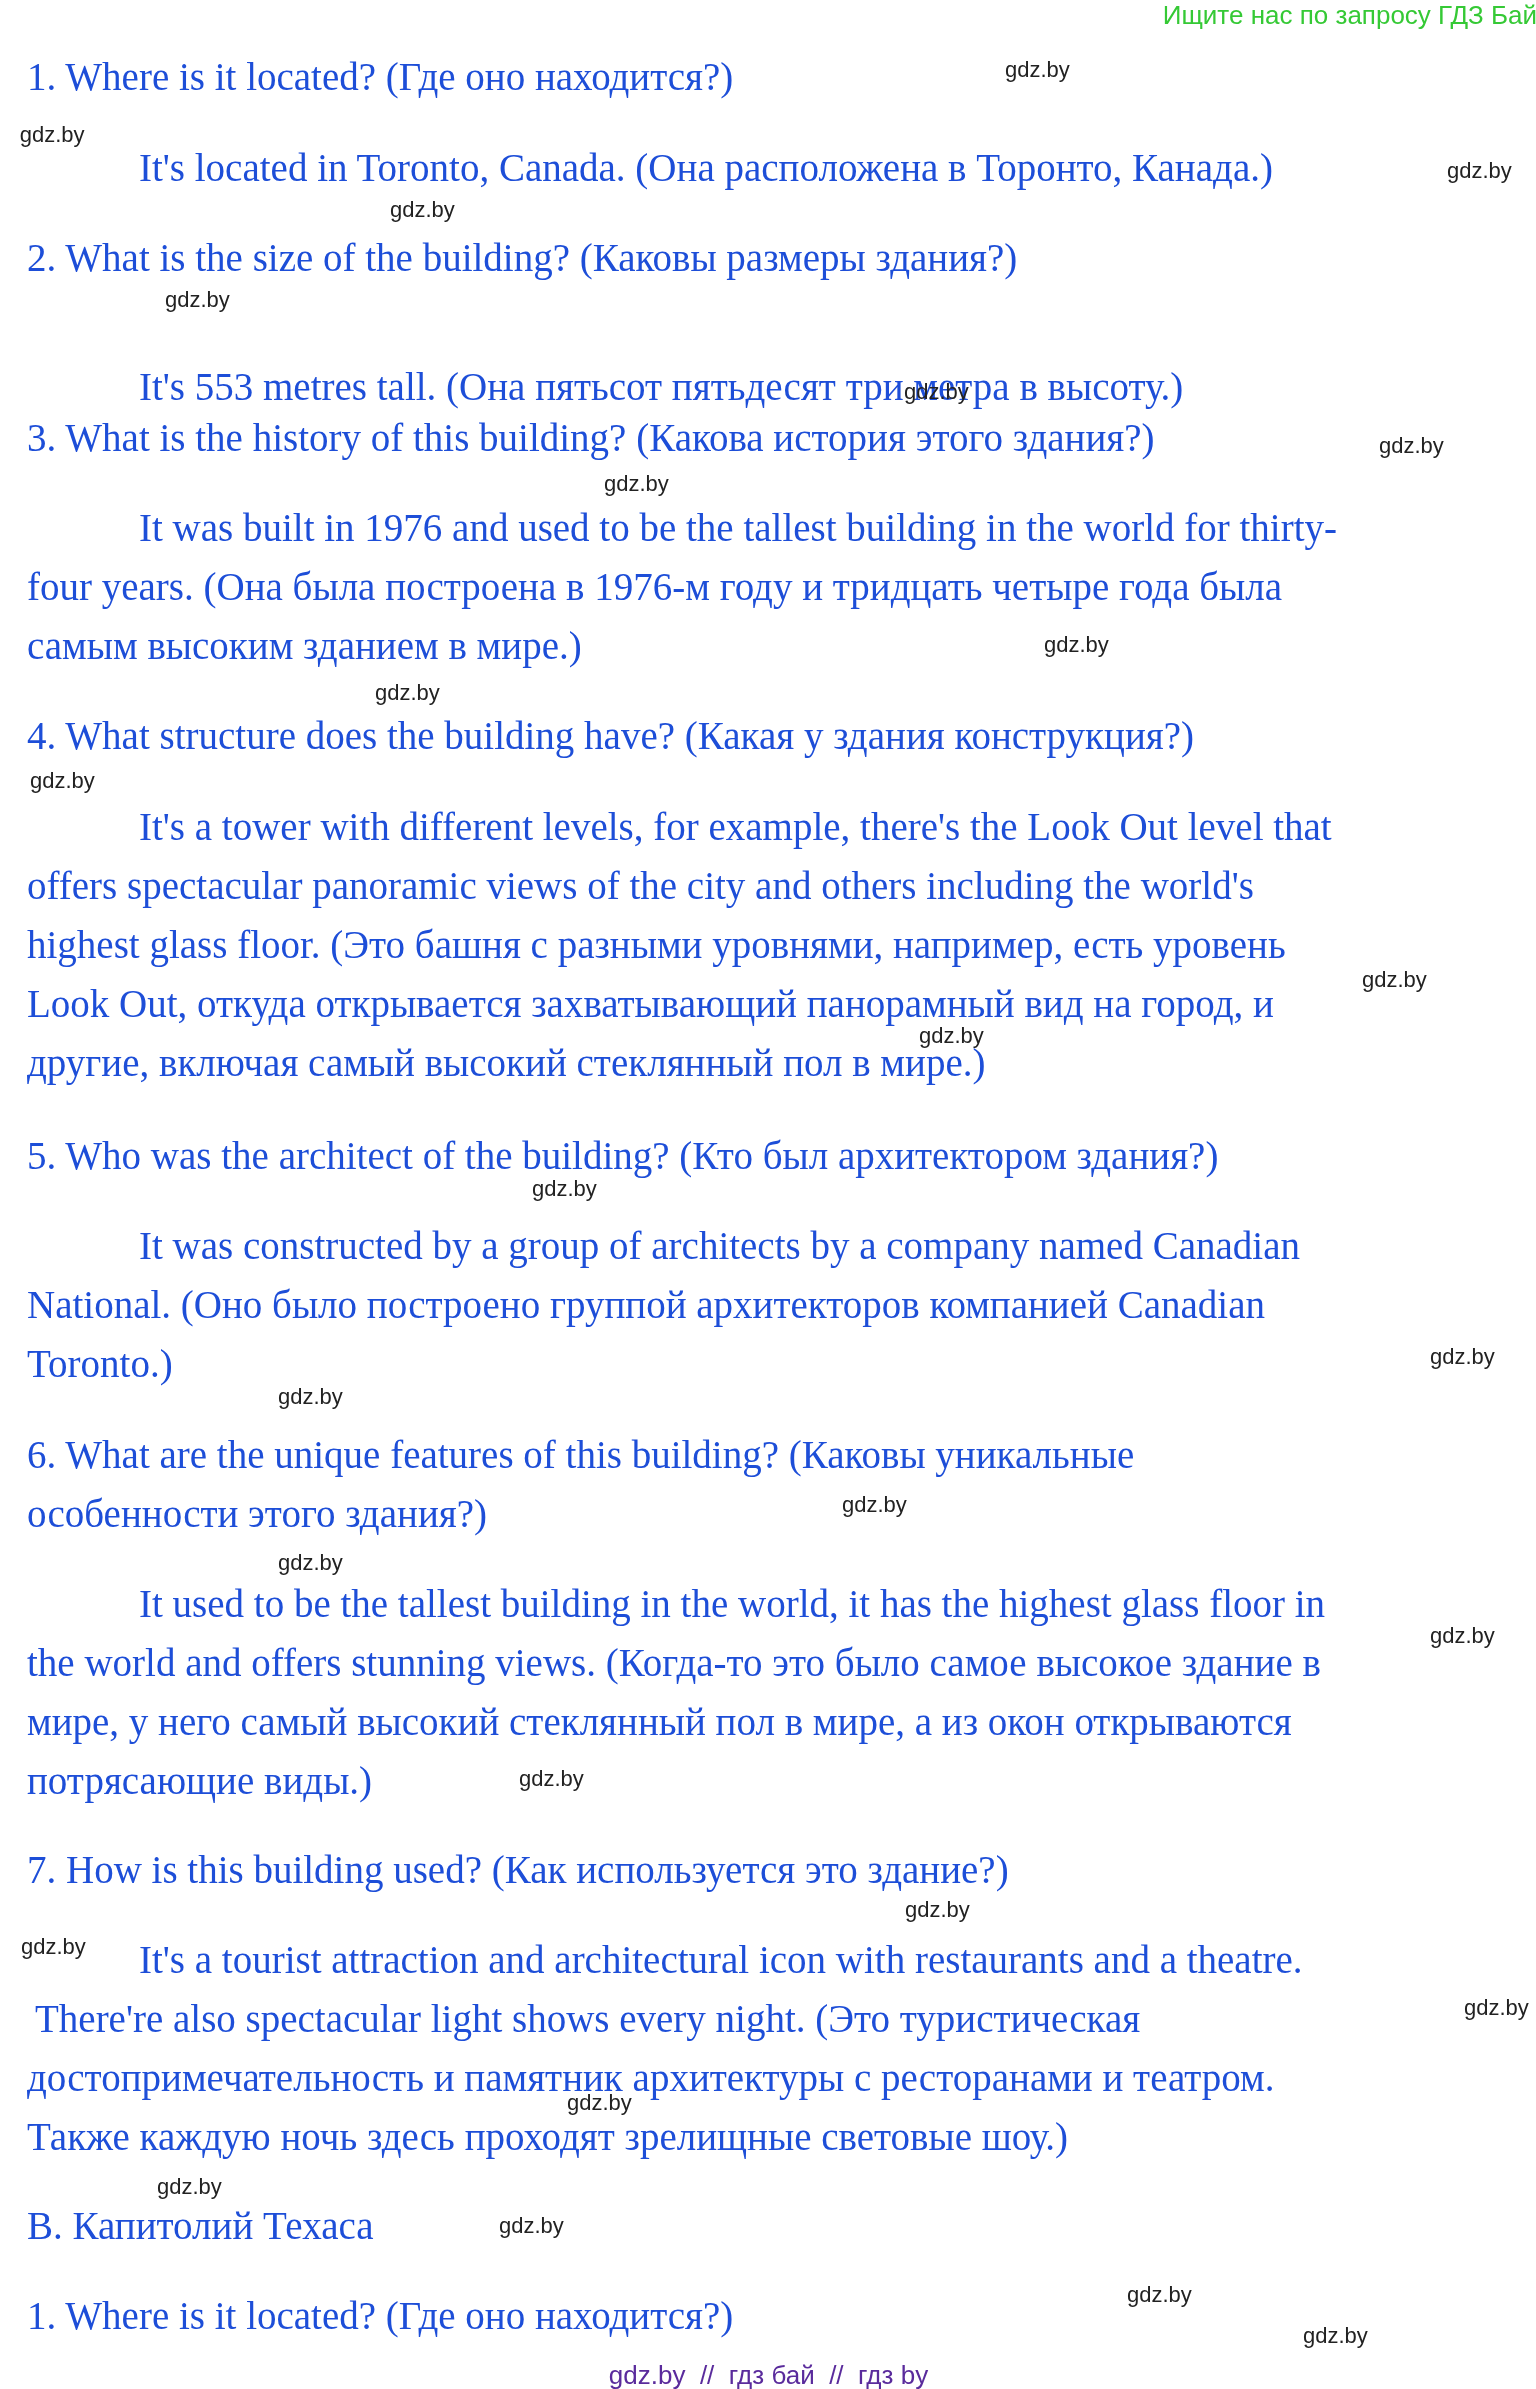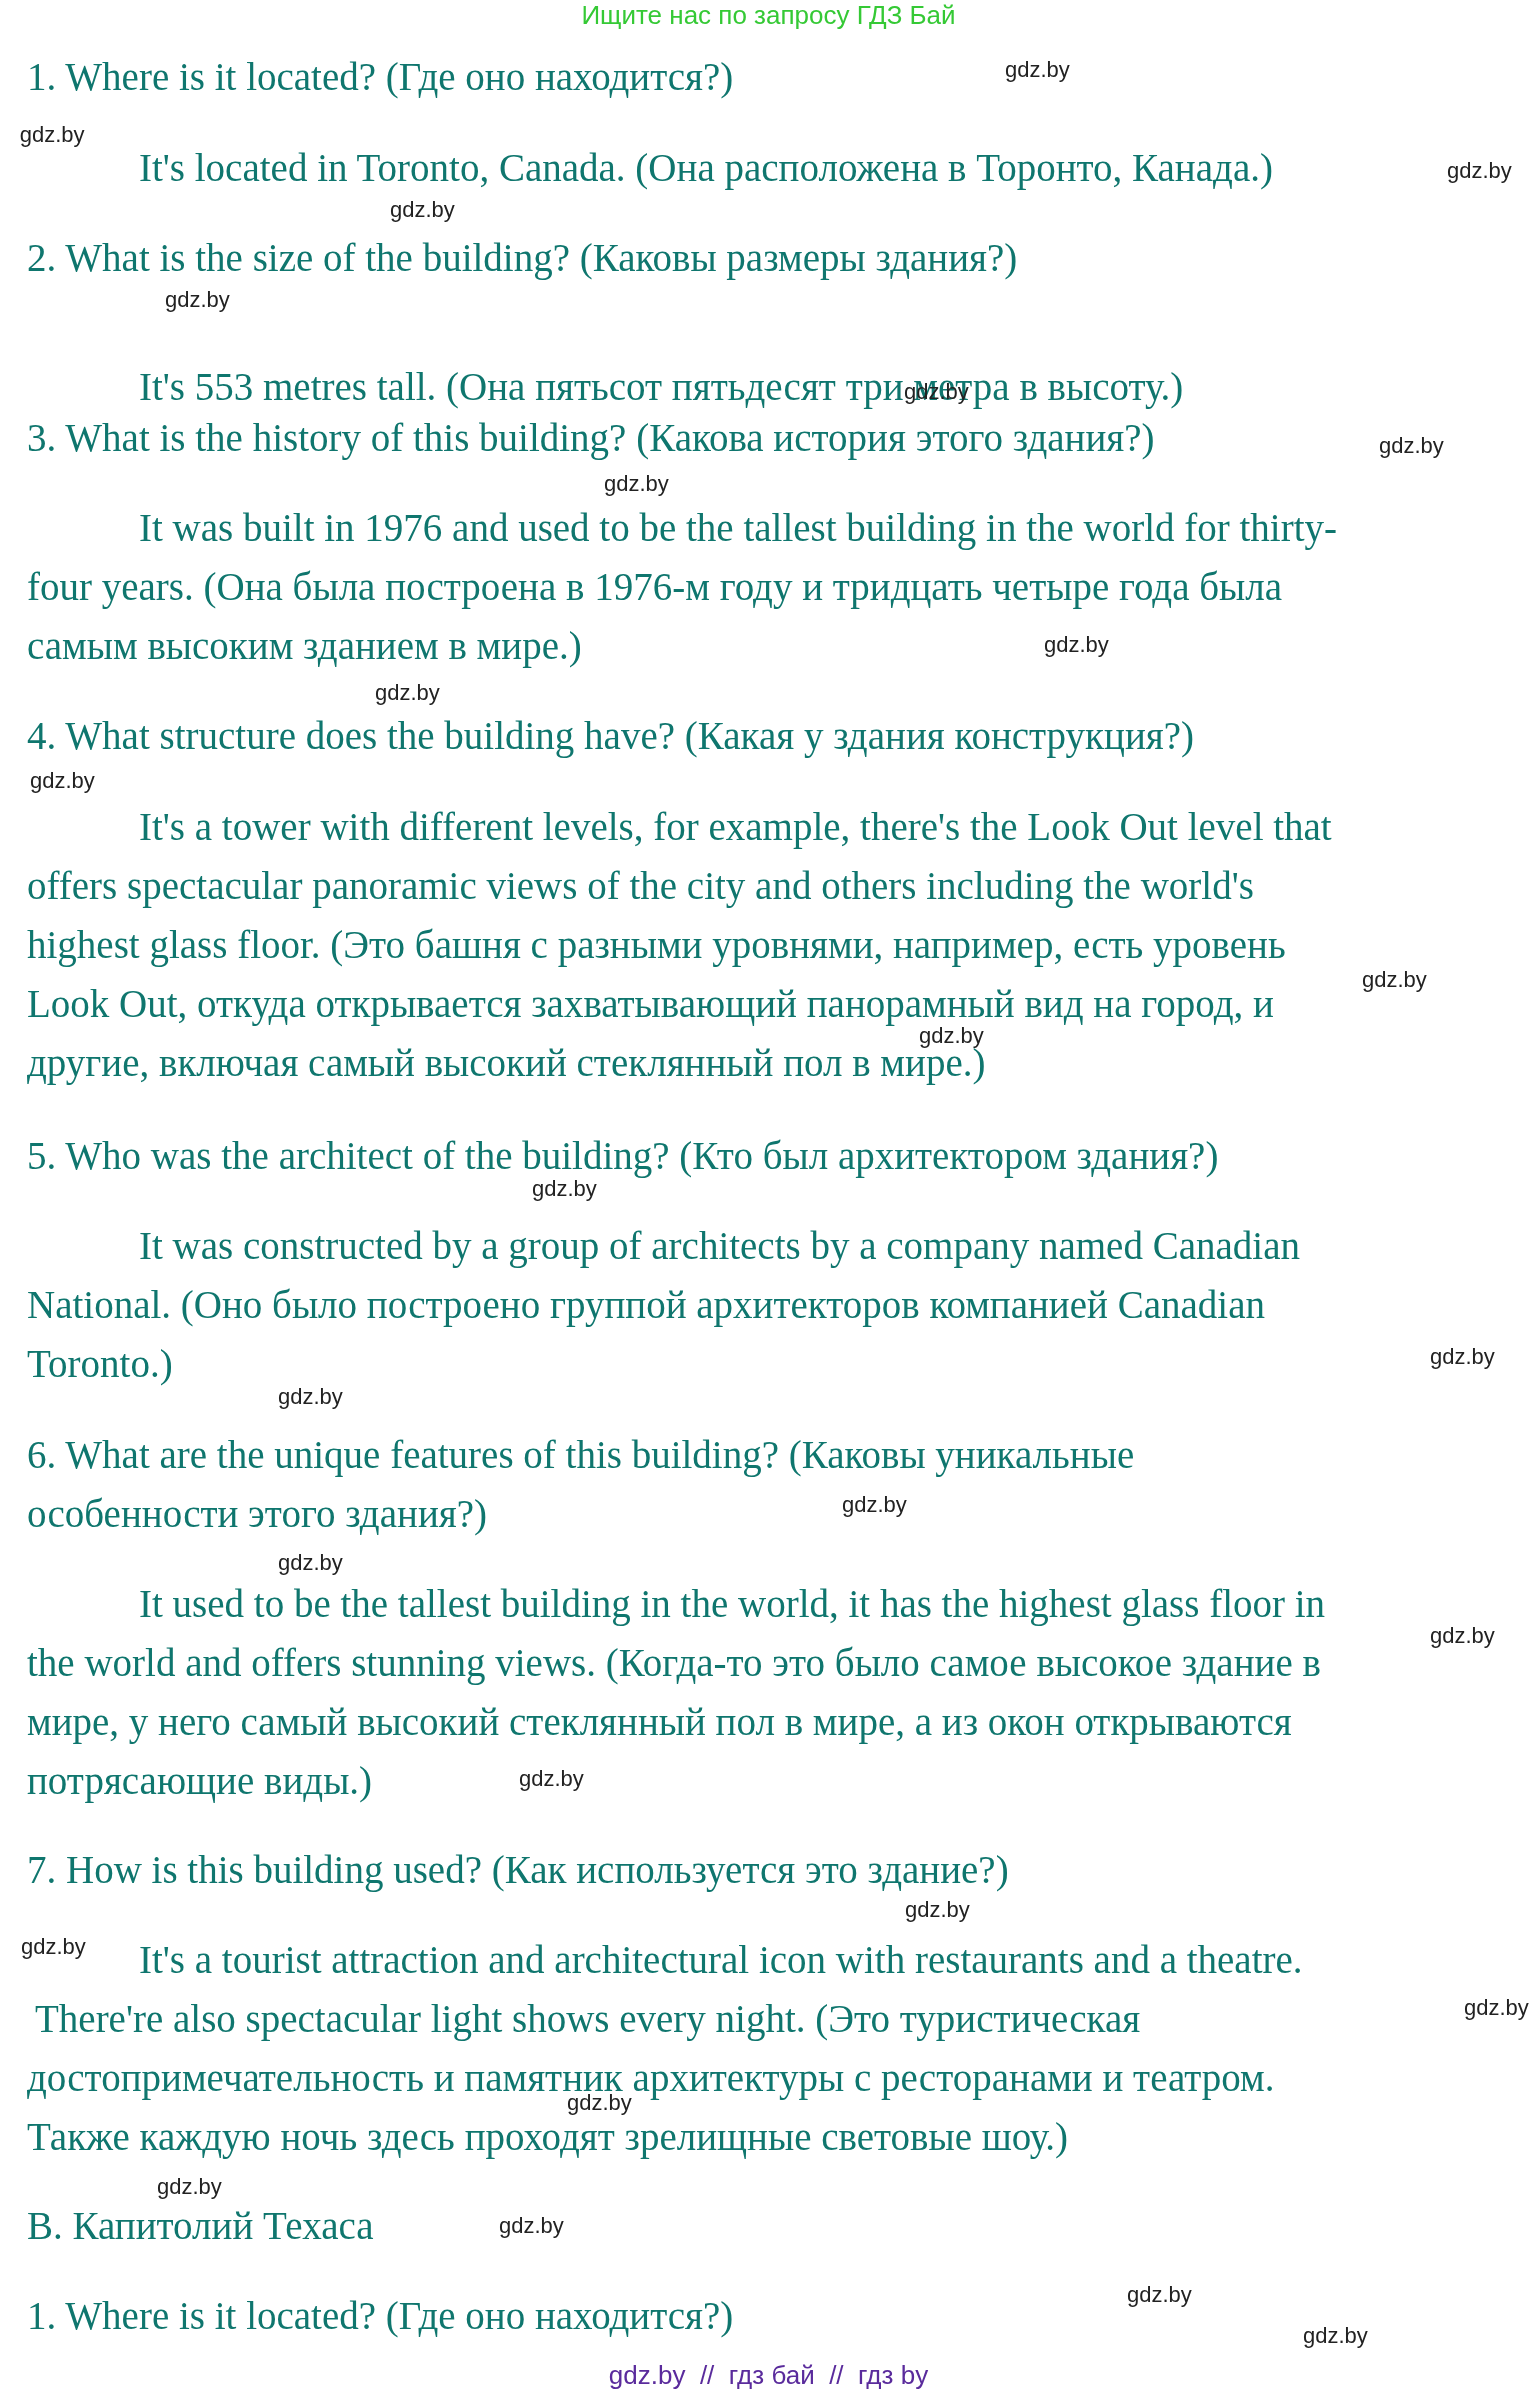--- a/index.html
+++ b/index.html
@@ -1,30 +1,30 @@
 <!DOCTYPE html>
 <html style="font-size:12px"><head>
   <meta charset="utf-8">
   <style>
     html, body { margin: 0; padding: 0; background: #ffffff; }
     body { width: 1537px; height: 2389px; position: relative; overflow: hidden; }
     .page { position: absolute; left: 0; top: 0; width: 1537px; height: 2389px; }
     .header {
-      position: absolute; left: 0; top: 0; width: 1537px; text-align: center;
+      position: absolute; left: 0; top: 0; width: 1537px; text-align: right;
       font-family: "Liberation Sans", sans-serif; font-size: 26px; color: #35c935;
       line-height: 30px; padding-top: 0px;
     }
     .footer {
       position: absolute; left: 0; top: 2362px; width: 1537px; text-align: center;
       font-family: "Liberation Sans", sans-serif; font-size: 26px; color: #5a2b9c;
       line-height: 27px; white-space: pre;
     }
     .line {
       position: absolute; font-family: "Liberation Serif", serif; font-size: 39px;
-      color: #0f766e; white-space: nowrap; line-height: 45px;
+      color: #1d4ed8; white-space: nowrap; line-height: 45px;
     }
     .wm {
       position: absolute; font-family: "Liberation Sans", sans-serif; font-size: 22px;
       color: #222222; white-space: nowrap; line-height: 24px;
     }
   </style>
 </head>
 <body>
 
 <div class="page">

